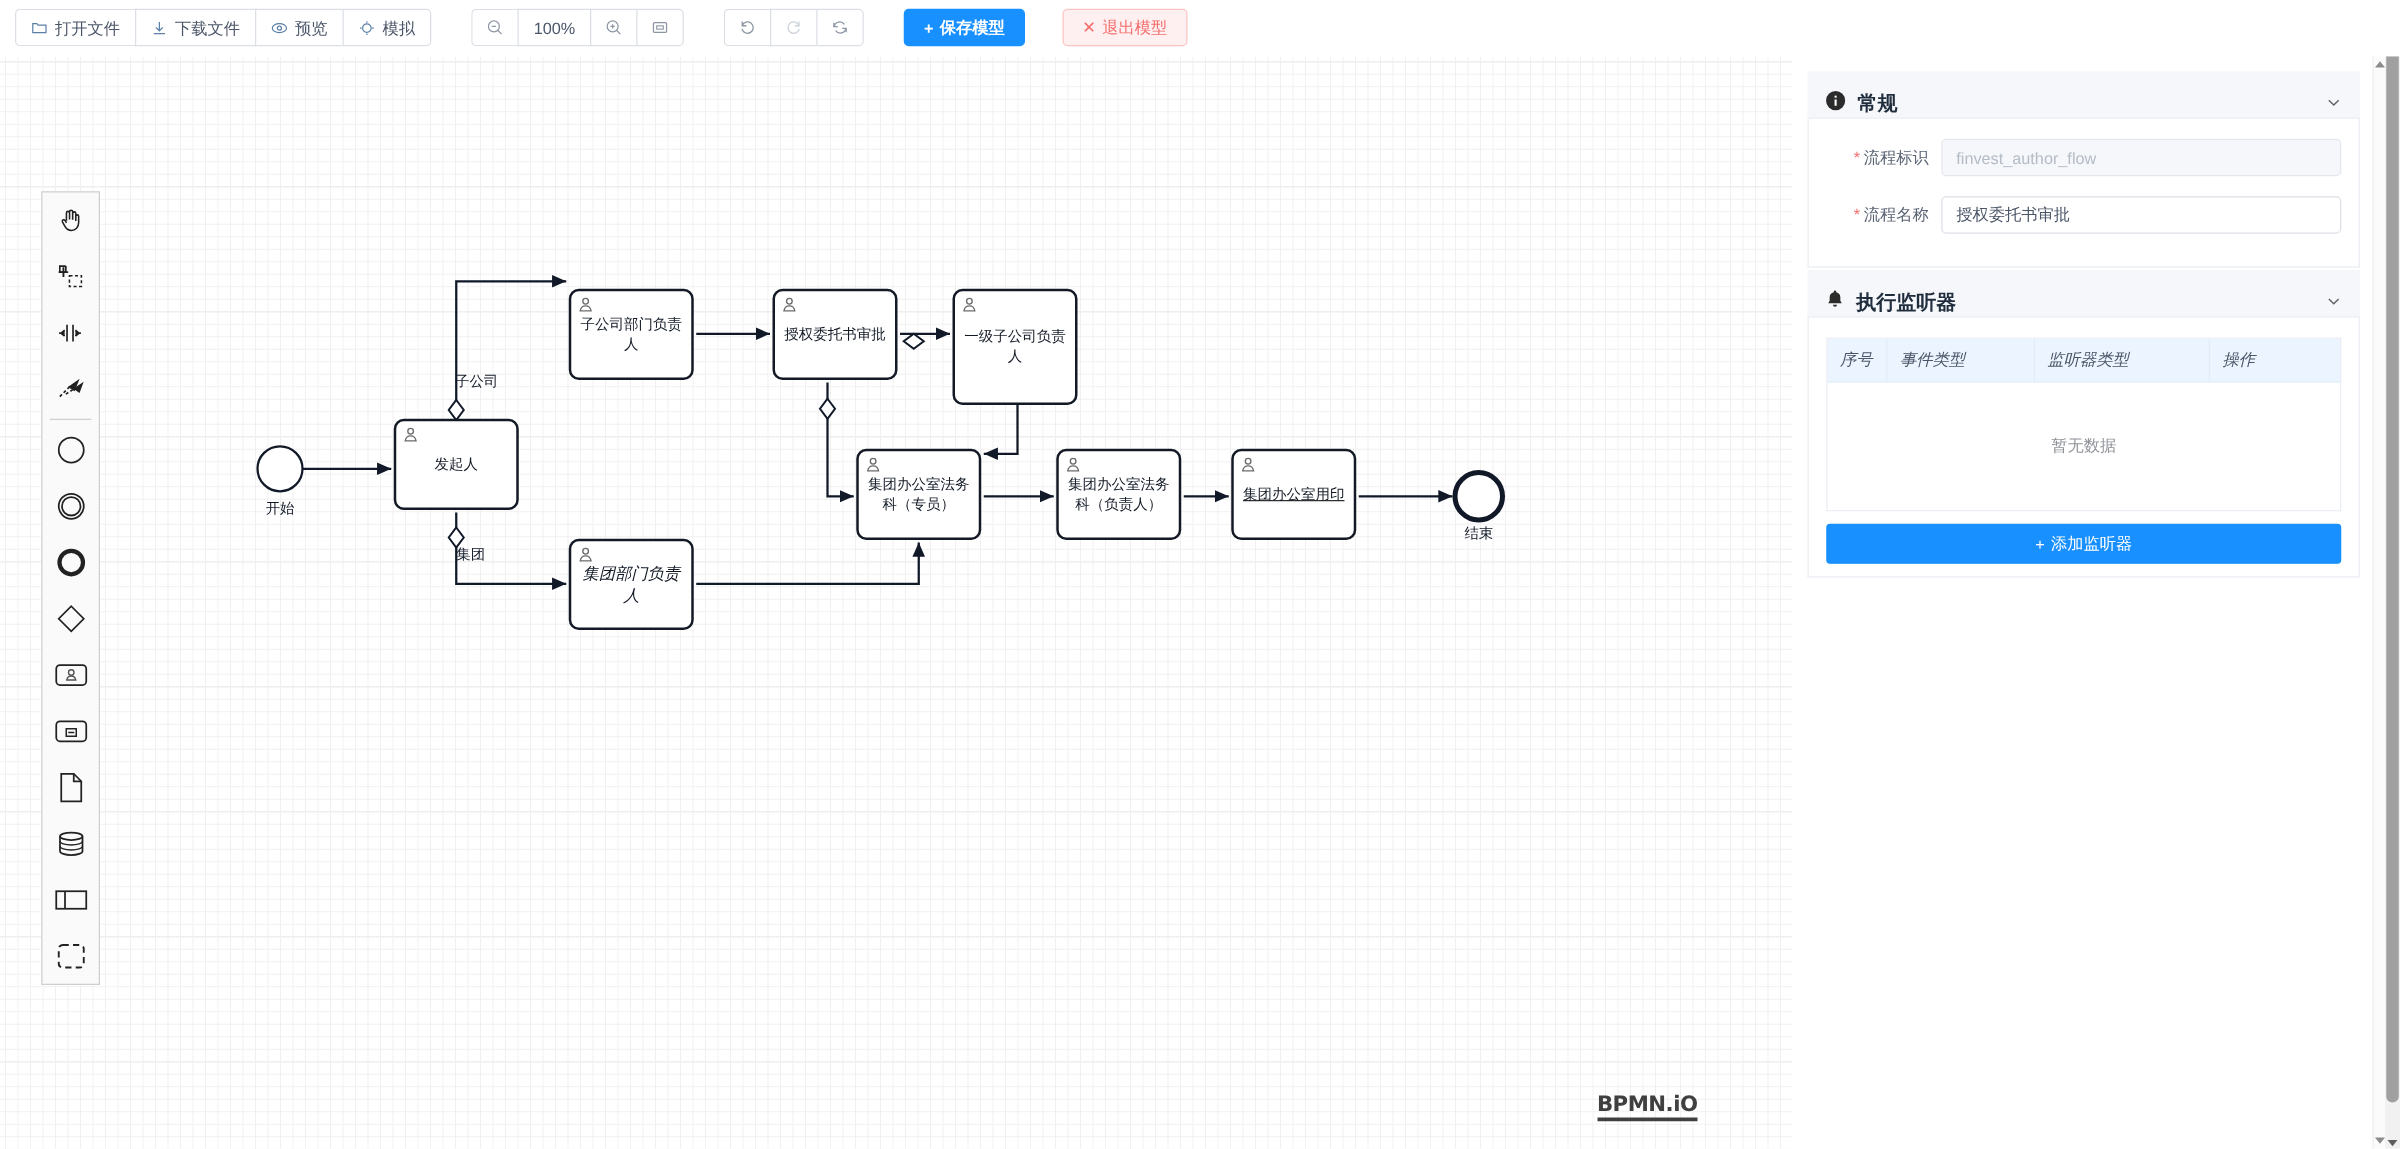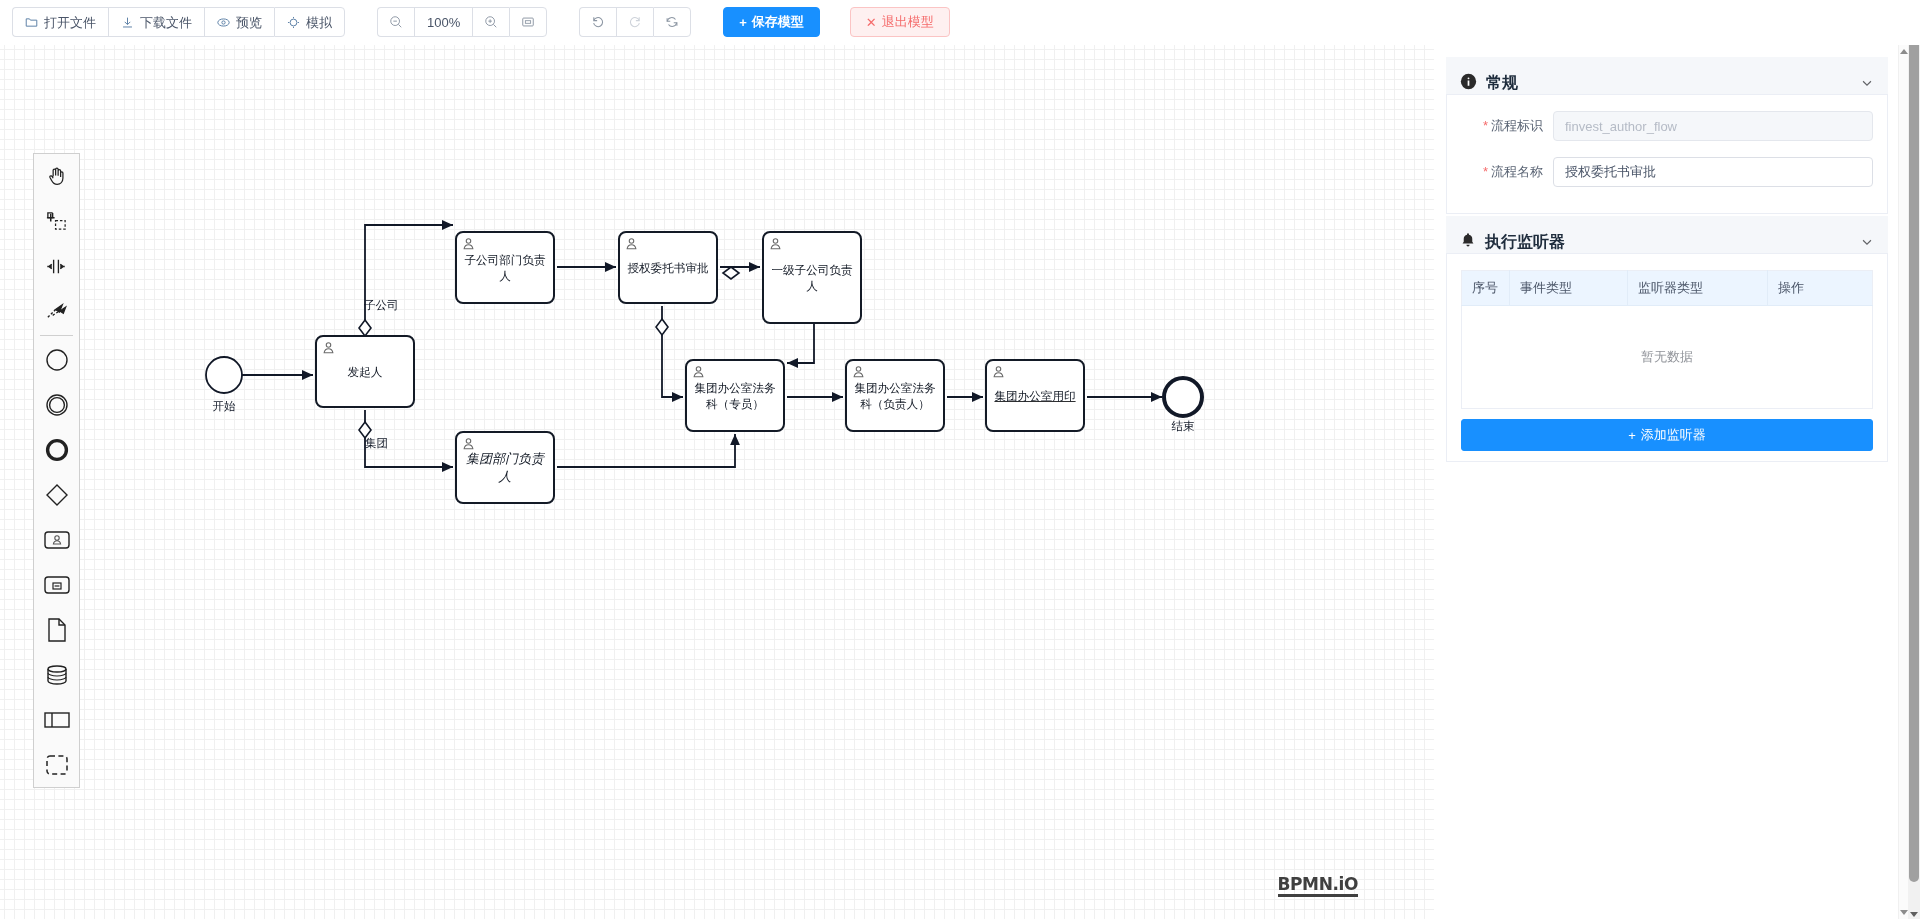--- a/index.html
+++ b/index.html
@@ -155,20 +155,21 @@
     font-size: 13px;
   }
   table.listener th {
     background: #ecf5ff;
     color: #4a5568; font-weight: normal;
     text-align: left;
     padding: 8px 10px;
     border-right: 1px solid #e1ecf8;
     border-bottom: 1px solid #e1ecf8;
     white-space: nowrap;
+    font-style: italic;
   }
   table.listener th:last-child { border-right: 0; }
   table.listener td.empty {
     text-align:center; color:#909399; padding: 42px 0; font-size: 13px;
   }
   .btn-add {
     margin-top: 10px;
     width: 100%; height: 32px;
     background: #1890ff; border: 1px solid #1890ff; color:#fff;
     font-size: 13px; border-radius: 3px; cursor:pointer;

